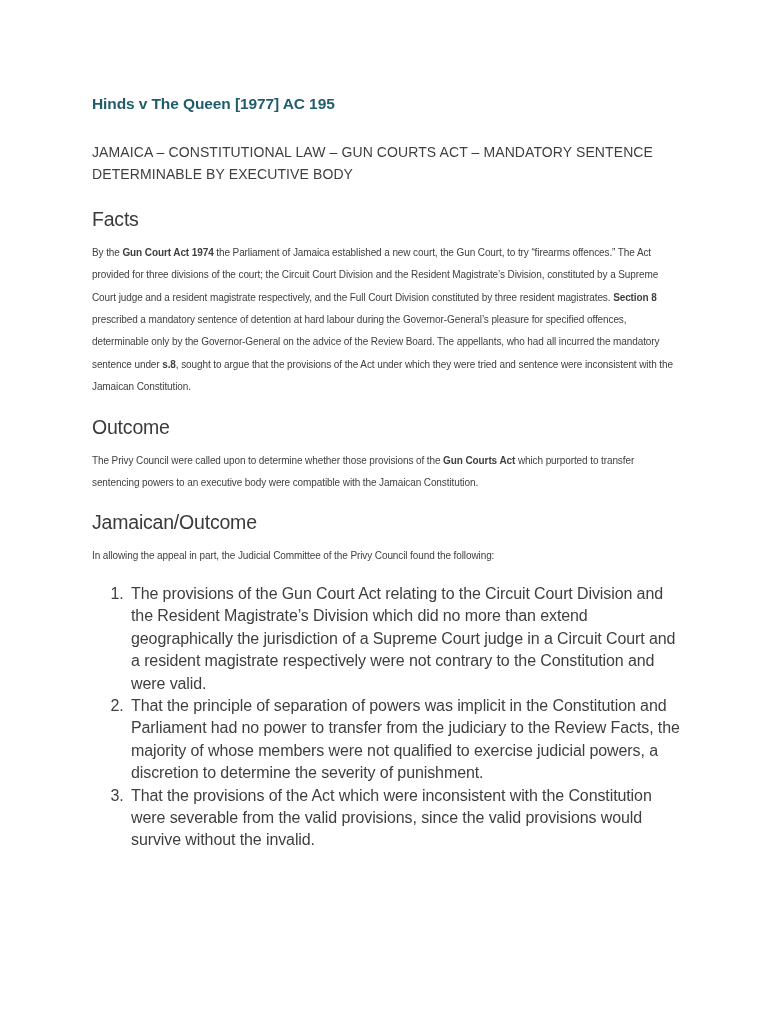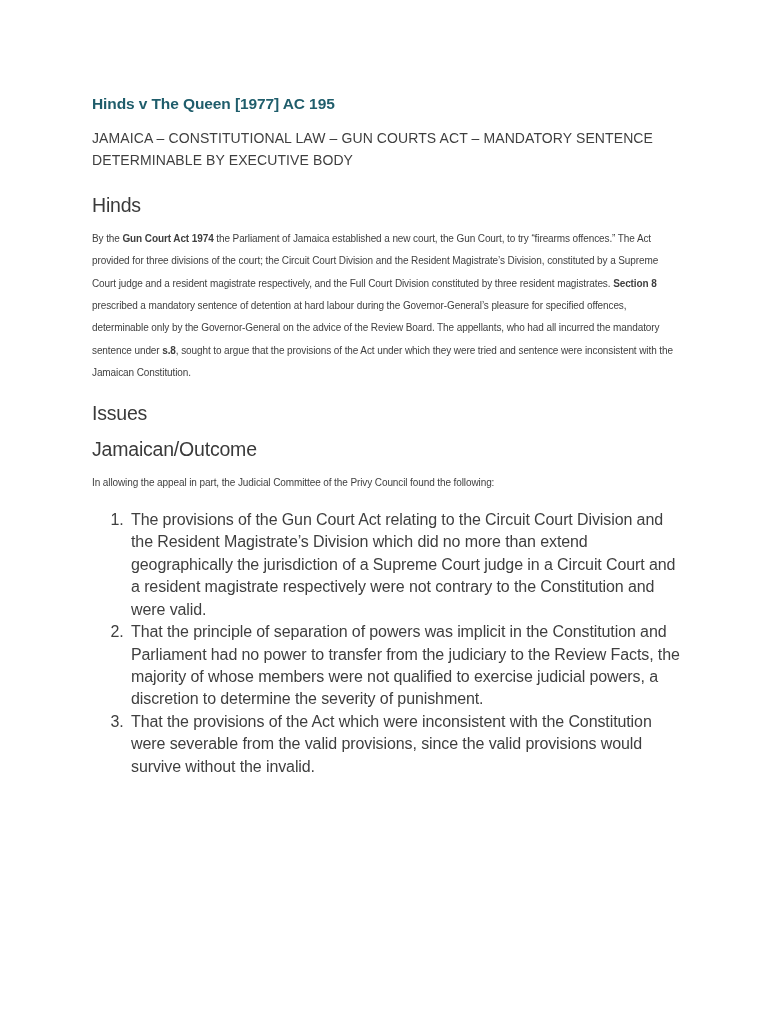--- a/index.html
+++ b/index.html
@@ -21,21 +21,21 @@
     background: var(--page-bg);
     padding: 94px 88px 40px 92px;
     overflow: hidden;
   }
   .case-title {
     color: var(--title-accent);
     font-size: 15.5px;
     font-weight: bold;
     line-height: 20px;
     letter-spacing: -0.1px;
-    margin-bottom: 13px;
+    margin-bottom: 27px;
   }
   .catchwords {
     color: var(--body-text);
     font-size: 14px;
     line-height: 22.4px;
     letter-spacing: 0.1px;
     margin-bottom: 20px;
   }
   .section-heading {
     color: var(--heading-text);
@@ -68,26 +68,27 @@
 </style>
 </head>
 <body>
 
 <div class="page">
 
   <h1 class="case-title">Hinds v The Queen [1977] AC 195</h1>
 
   <p class="catchwords">JAMAICA – CONSTITUTIONAL LAW – GUN COURTS ACT – MANDATORY SENTENCE DETERMINABLE BY EXECUTIVE BODY</p>
 
-  <h2 class="section-heading">Hinds</h2>
+  <h2 class="section-heading">Facts</h2>
 
   <p class="body-para"><span>By the </span><b>Gun Court Act 1974</b><span> the Parliament of Jamaica established a new court, the Gun Court, to try “firearms offences.” The Act provided for three divisions of the court; the Circuit Court Division and the Resident Magistrate’s Division, constituted by a Supreme Court judge and a resident magistrate respectively, and the Full Court Division constituted by three resident magistrates. </span><b>Section 8</b><span> prescribed a mandatory sentence of detention at hard labour during the Governor-General’s pleasure for specified offences, determinable only by the Governor-General on the advice of the Review Board. The appellants, who had all incurred the mandatory sentence under </span><b>s.8</b><span>, sought to argue that the provisions of the Act under which they were tried and sentence were inconsistent with the Jamaican Constitution.</span></p>
 
-  <h2 class="section-heading">Issues</h2>
+  <h2 class="section-heading">Outcome</h2>
 
+  <p class="body-para"><span>The Privy Council were called upon to determine whether those provisions of the </span><b>Gun Courts Act</b><span> which purported to transfer sentencing powers to an executive body were compatible with the Jamaican Constitution.</span></p>
 
   <h2 class="section-heading">Jamaican/Outcome</h2>
 
   <p class="body-para"><span>In allowing the appeal in part, the Judicial Committee of the Privy Council found the following:</span></p>
 
   <ol class="decision-list">
     <li><span>The provisions of the Gun Court Act relating to the Circuit Court Division and the Resident Magistrate’s Division which did no more than extend geographically the jurisdiction of a Supreme Court judge in a Circuit Court and a resident magistrate respectively were not contrary to the Constitution and were valid.</span></li>
     <li><span>That the principle of separation of powers was implicit in the Constitution and Parliament had no power to transfer from the judiciary to the Review Facts, the majority of whose members were not qualified to exercise judicial powers, a discretion to determine the severity of punishment.</span></li>
     <li><span>That the provisions of the Act which were inconsistent with the Constitution were severable from the valid provisions, since the valid provisions would survive without the invalid.</span></li>
   </ol>

